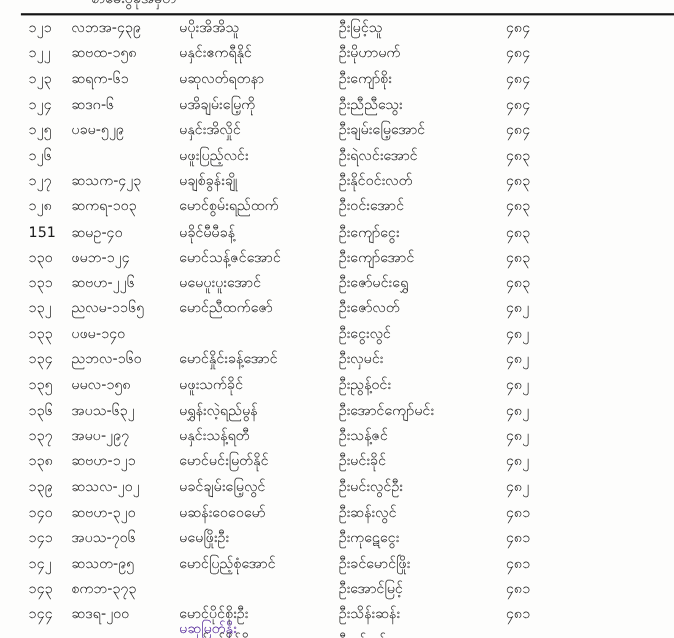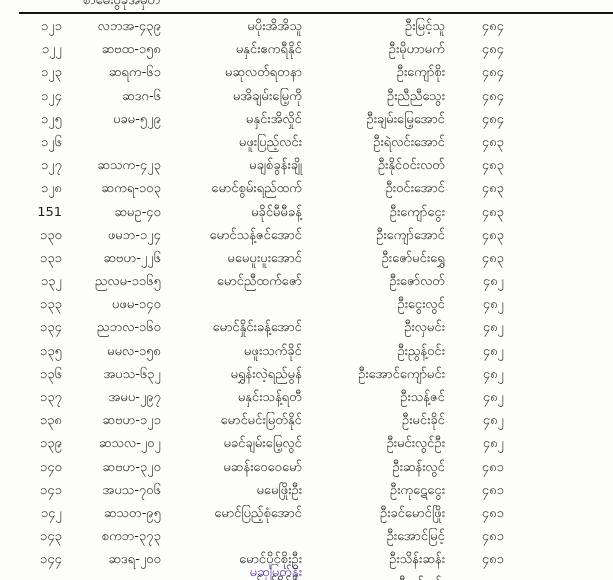--- a/index.html
+++ b/index.html
@@ -31,34 +31,33 @@
   }
   .rows{
     position:absolute;
     left:0;
     top:14px;
     width:613px;
   }
   .row{
     position:relative;
     height:23.2px;
-    text-align:right;
   }
   .c{
     position:absolute;
     top:0;
     height:23.2px;
     line-height:23.2px;
     white-space:nowrap;
     overflow:visible;
   }
   .no{left:26px;width:36px;}
   .roll{left:65px;width:96px;}
   .name{left:163px;width:139px;}
-  .father{left:297px;width:148px;}
+  .father{left:308px;width:148px;}
   .marks{left:460px;width:44px;}
   .hl{color:#4c1d95;margin-top:36px;}      
 </style>
 </head>
 <body>
 
 <div class="page">
 
   <div class="header-fragment">စာမေးပွဲခုံအမှတ်</div>
 

